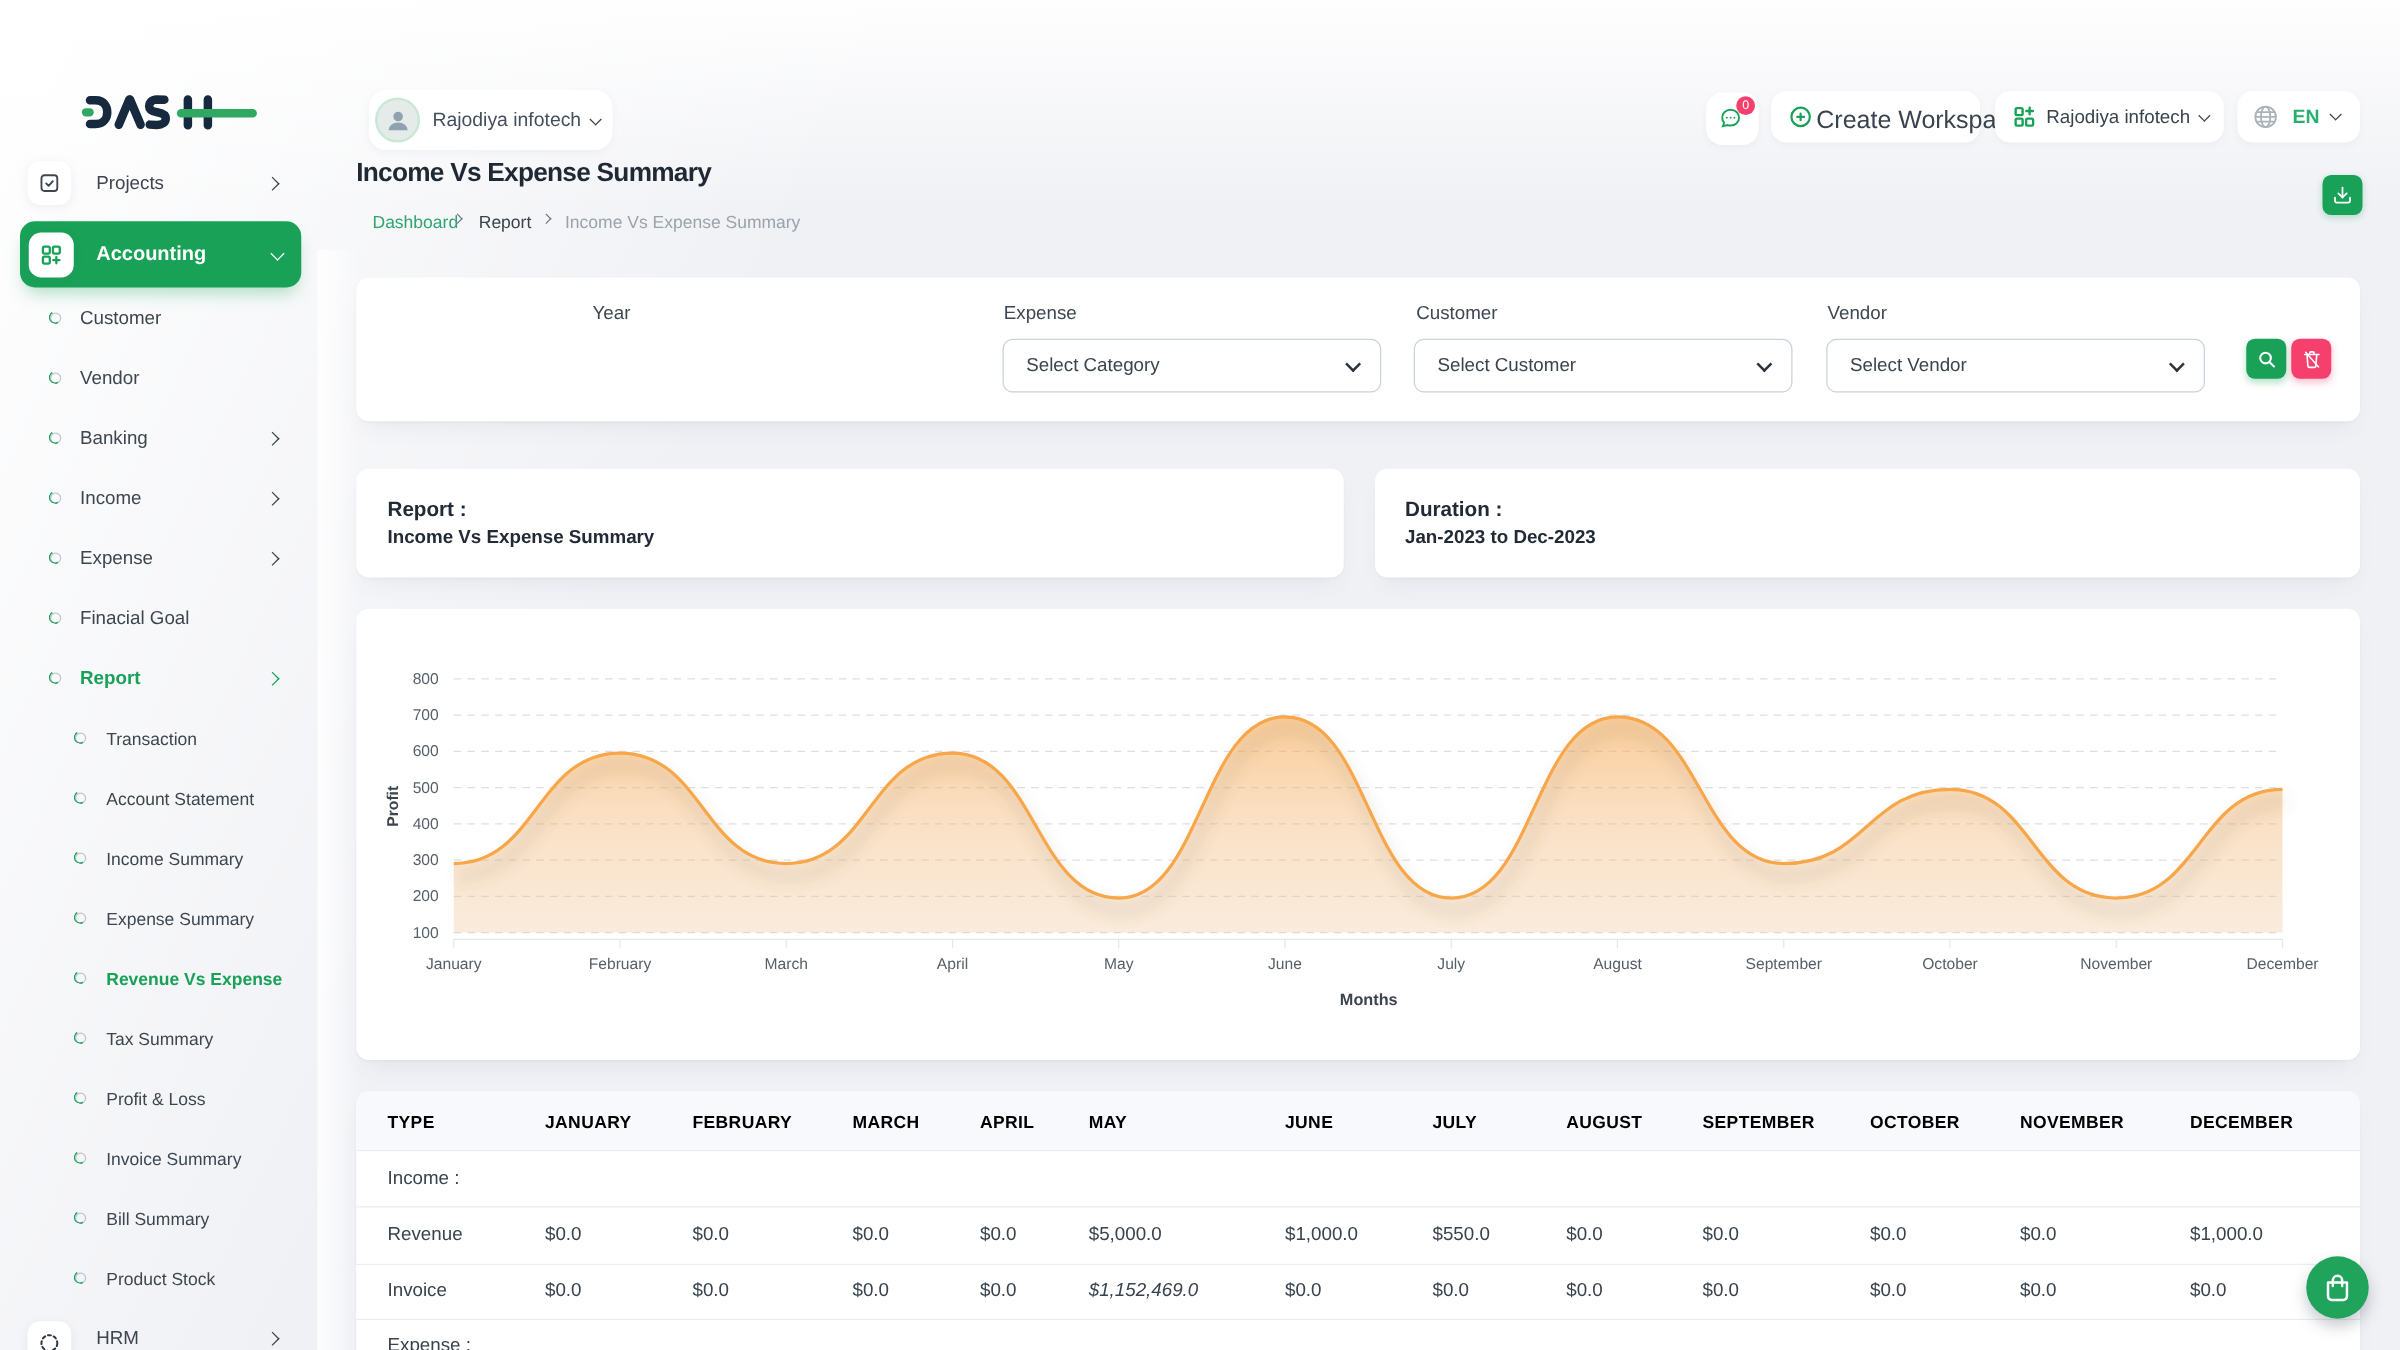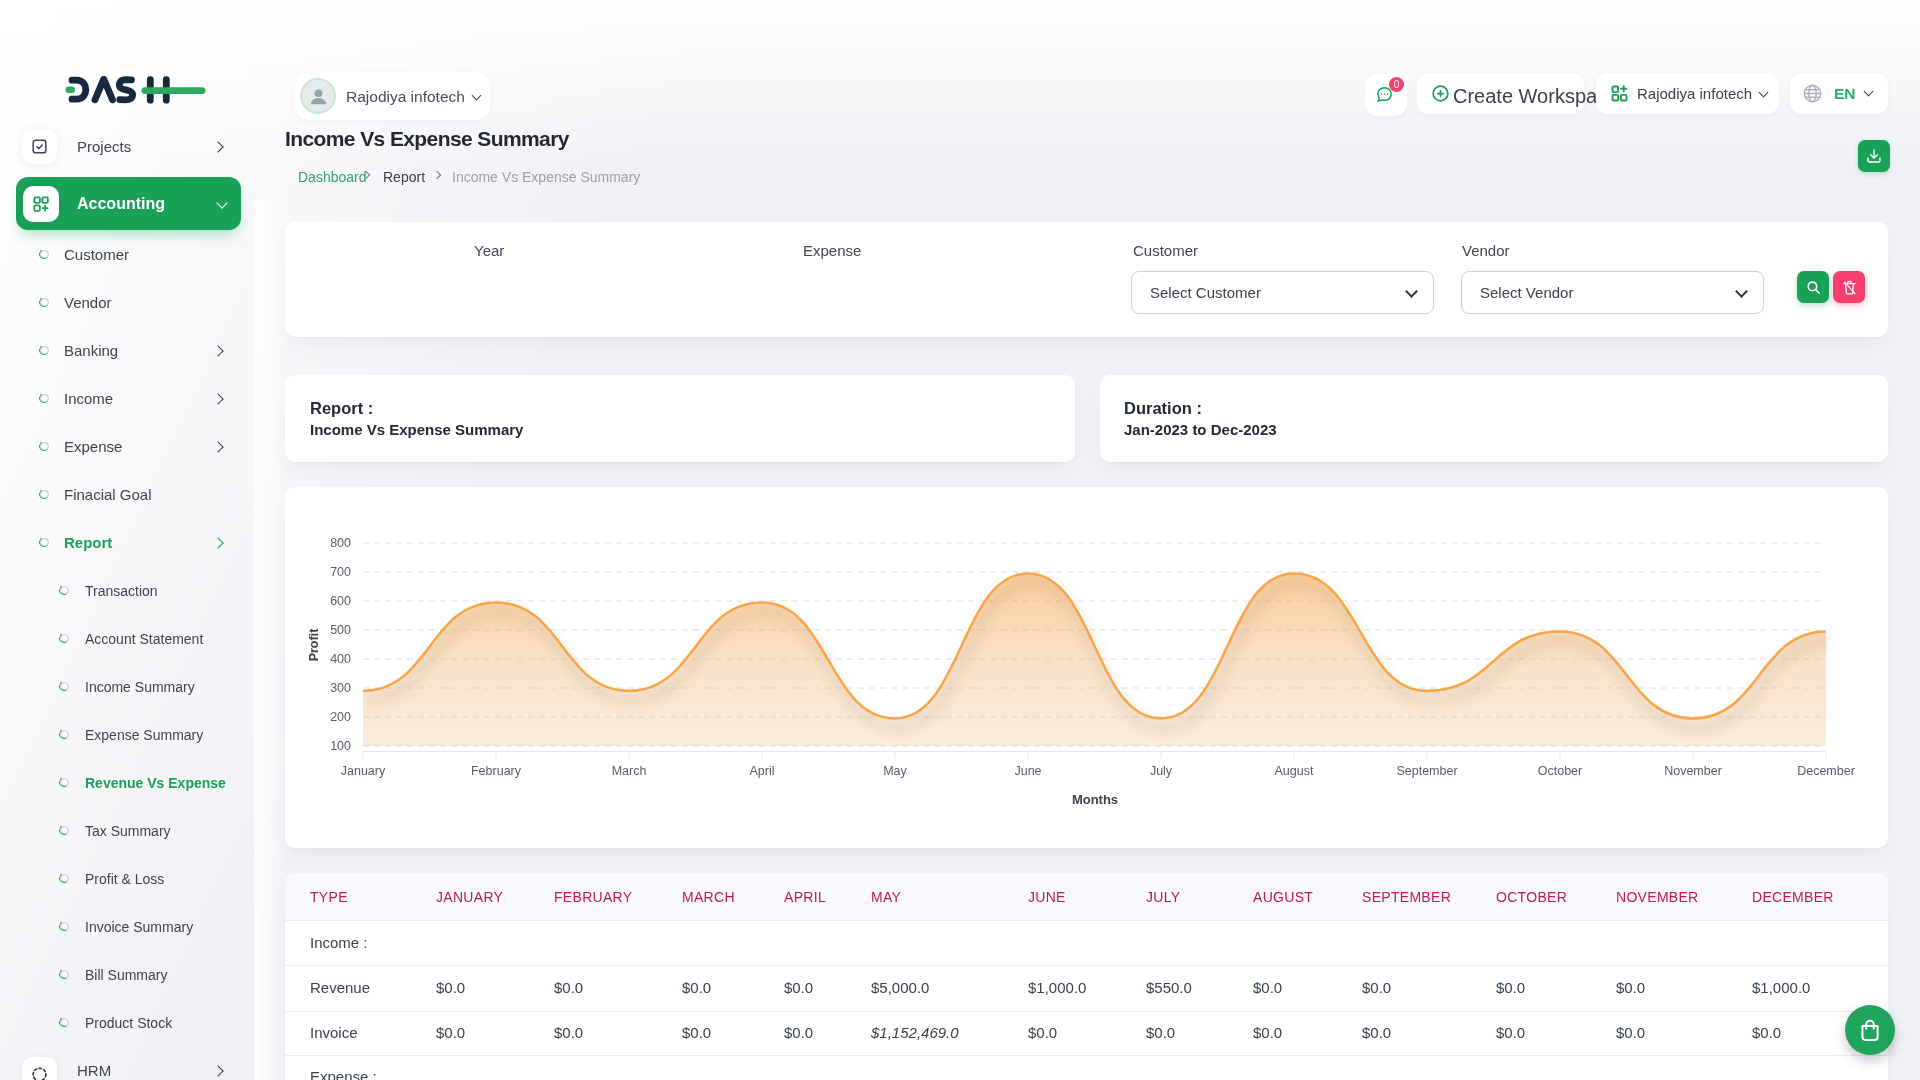--- a/index.html
+++ b/index.html
@@ -29,21 +29,21 @@
   border:1.6px solid transparent; border-left-color:#1aa158; border-bottom-color:#1aa158; transform:rotate(15deg); }
 .ibox { position:absolute; width:35px; height:35px; background:#fff; border-radius:10px;
   box-shadow:0 2px 8px rgba(90,100,130,.10); display:flex; align-items:center; justify-content:center; }
 
 .flabel { position:absolute; font-size:15px; color:#3d4752; }
 .sel { position:absolute; width:303px; height:43px; background:#fff; border:1px solid #cbd2d8; border-radius:8px;
   font-size:15px; color:#3a444e; line-height:41px; padding-left:18px; }
 .sel .chd { right:17px; top:15px; width:9px; height:9px; border-width:2.2px; border-color:#2a333d; }
 .btn32 { position:absolute; width:32px; height:32px; border-radius:7px; display:flex; align-items:center; justify-content:center; }
 
-.th { position:absolute; font-size:14px; font-weight:normal; color:#be185d; letter-spacing:.3px; }
+.th { position:absolute; font-size:14px; font-weight:bold; color:#000000; letter-spacing:.3px; }
 .td { position:absolute; font-size:15px; color:#39434d; }
 .rline { position:absolute; left:285px; width:1603px; height:1px; background:#ebedf0; }
 </style>
 </head>
 <body>
 <div id="page">
 
 <div class="abs" style="left:0;top:0;width:256px;height:1080px;"></div>
 
 <svg class="abs" style="left:64px;top:75px;" width="142" height="30" viewBox="0 0 142 30">
@@ -192,20 +192,21 @@
         <polyline points="7 10 12 15 17 10"></polyline>
         <line x1="12" y1="15" x2="12" y2="3"></line>
   </svg>
 </div>
 
 <div class="card" style="left:285px;top:222px;width:1603px;height:115px;"></div>
 <div class="flabel" style="left:474px;top:242px;">Year</div>
 <div class="flabel" style="left:803px;top:242px;">Expense</div>
 <div class="flabel" style="left:1133px;top:242px;">Customer</div>
 <div class="flabel" style="left:1462px;top:242px;">Vendor</div>
+<div class="sel" style="left:802px;top:271px;">Select Category<span class="chd"></span></div>
 <div class="sel" style="left:1131px;top:271px;">Select Customer<span class="chd"></span></div>
 <div class="sel" style="left:1461px;top:271px;">Select Vendor<span class="chd"></span></div>
 <div class="btn32" style="left:1797px;top:271px;background:#18a157;box-shadow:0 3px 6px rgba(24,161,87,.3);">
   <svg width="17" height="17" viewBox="0 0 24 24" fill="none" stroke="#fff" stroke-width="2.3" stroke-linecap="round">
     <circle cx="10.5" cy="10.5" r="6"></circle>
         <path d="M15.2 15.2 L20 20"></path>
   </svg>
 </div>
 <div class="btn32" style="left:1833px;top:271px;background:#f5406d;box-shadow:0 3px 6px rgba(245,64,109,.3);">
   <svg width="17" height="17" viewBox="0 0 24 24" fill="none" stroke="#fff" stroke-width="1.9" stroke-linecap="round">

